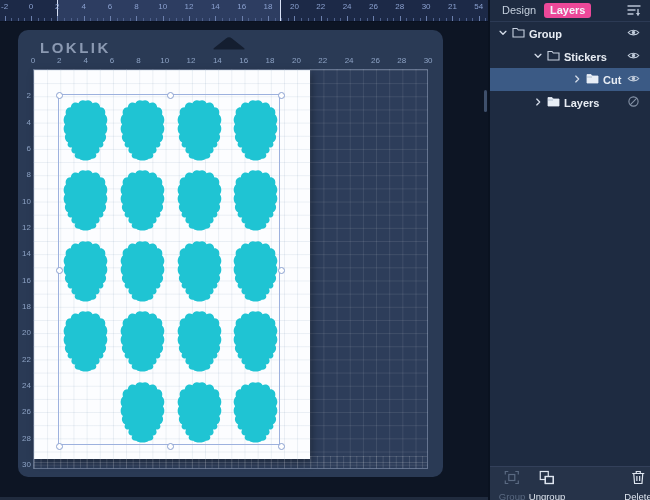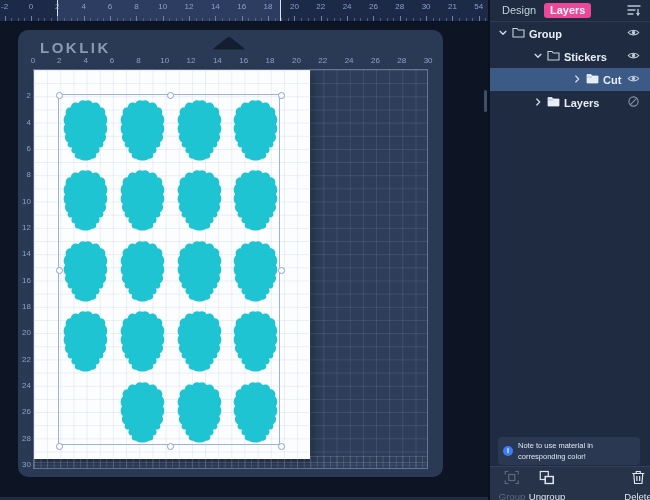--- a/index.html
+++ b/index.html
@@ -450,24 +450,20 @@
               <line x1="1" y1="4" x2="6" y2="4" stroke="#9fb0c6" stroke-width="0.8"></line>
             </svg></span>
           <span class="lbl">Layers</span>
           <span class="eye"><svg width="13" height="13" viewBox="0 0 13 13">
               <circle cx="6.5" cy="6.5" r="4.6" fill="none" stroke="#8794a8" stroke-width="1.1"></circle>
               <line x1="3.2" y1="9.8" x2="9.8" y2="3.2" stroke="#8794a8" stroke-width="1.1"></line>
             </svg></span>
         </div>
       </div>
 
-    <div id="note">
-      <span class="info">i</span>
-      <span class="notetext">Note to use material in corresponding color!</span>
-    </div>
 
     <div id="btoolbar">
         <div class="titem disabled" style="left: 22px;">
           <span><svg width="16" height="15" viewBox="0 0 16 15">
               <g stroke="#5a6a82" stroke-width="1.2" fill="none">
                 <path d="M1.5,4.5 v-3 h3"></path>
                 <path d="M11.5,1.5 h3 v3"></path>
                 <path d="M14.5,10.5 v3 h-3"></path>
                 <path d="M4.5,13.5 h-3 v-3"></path>
                 <rect x="5" y="4.5" width="6" height="6"></rect>

